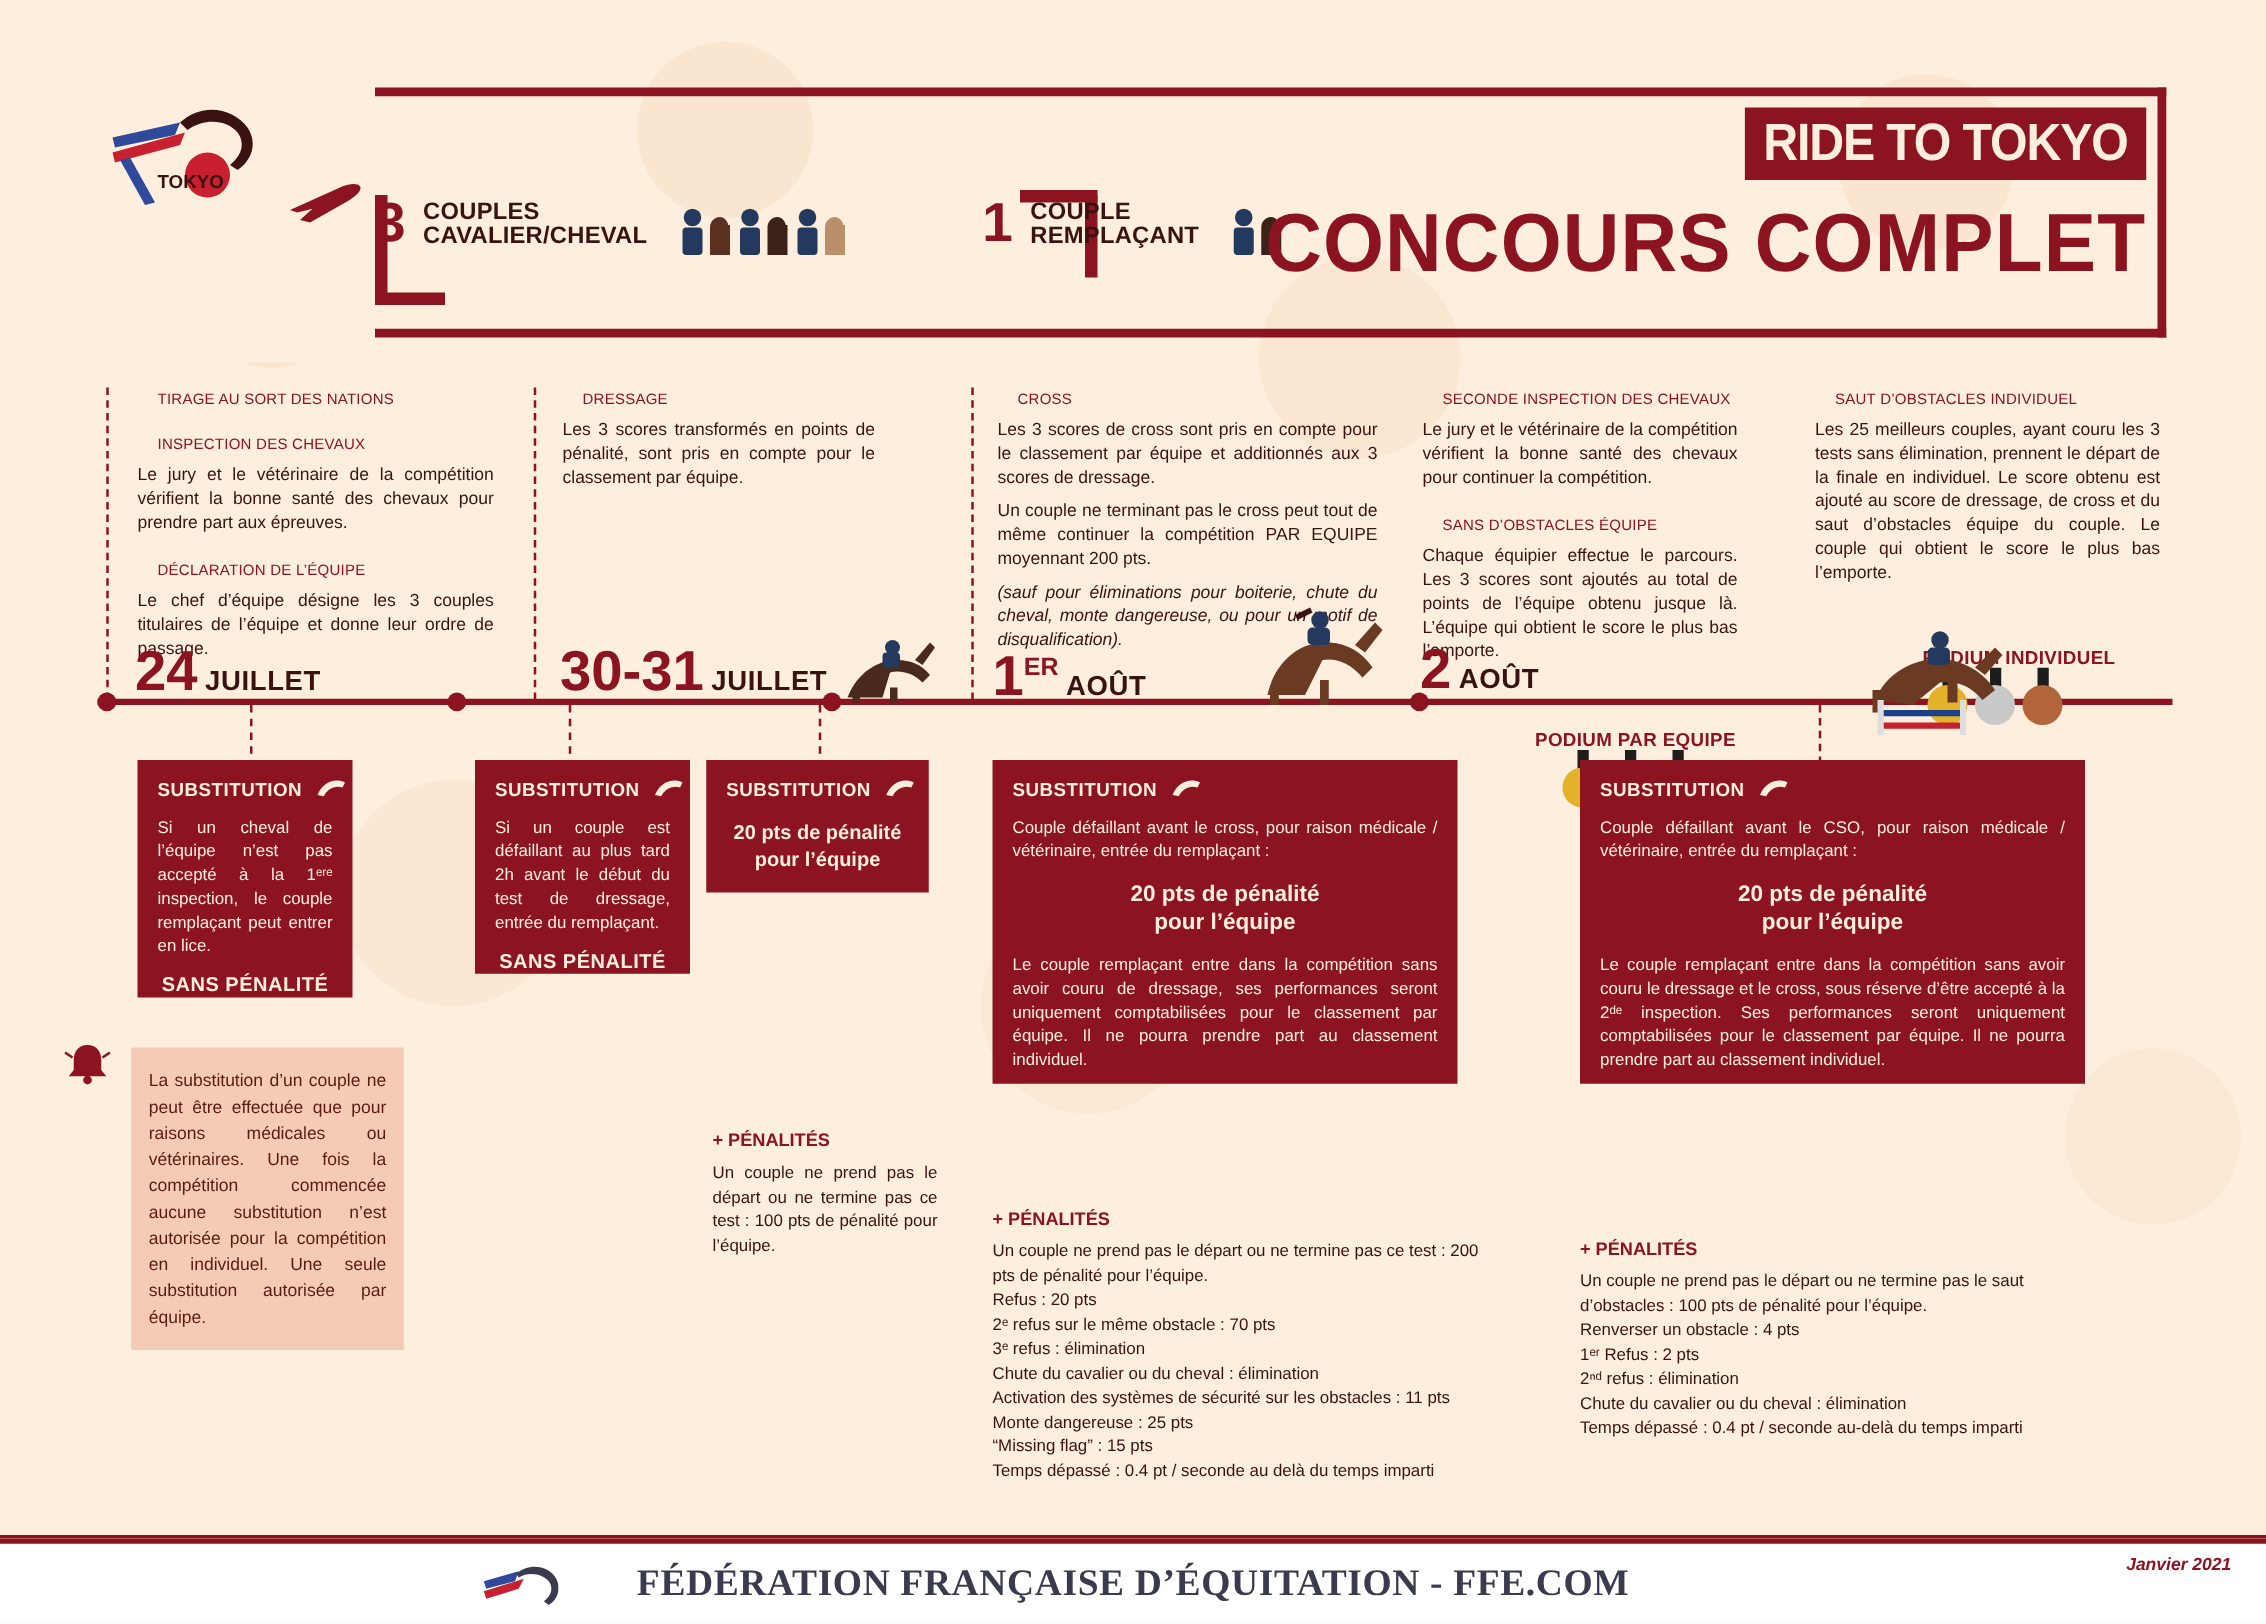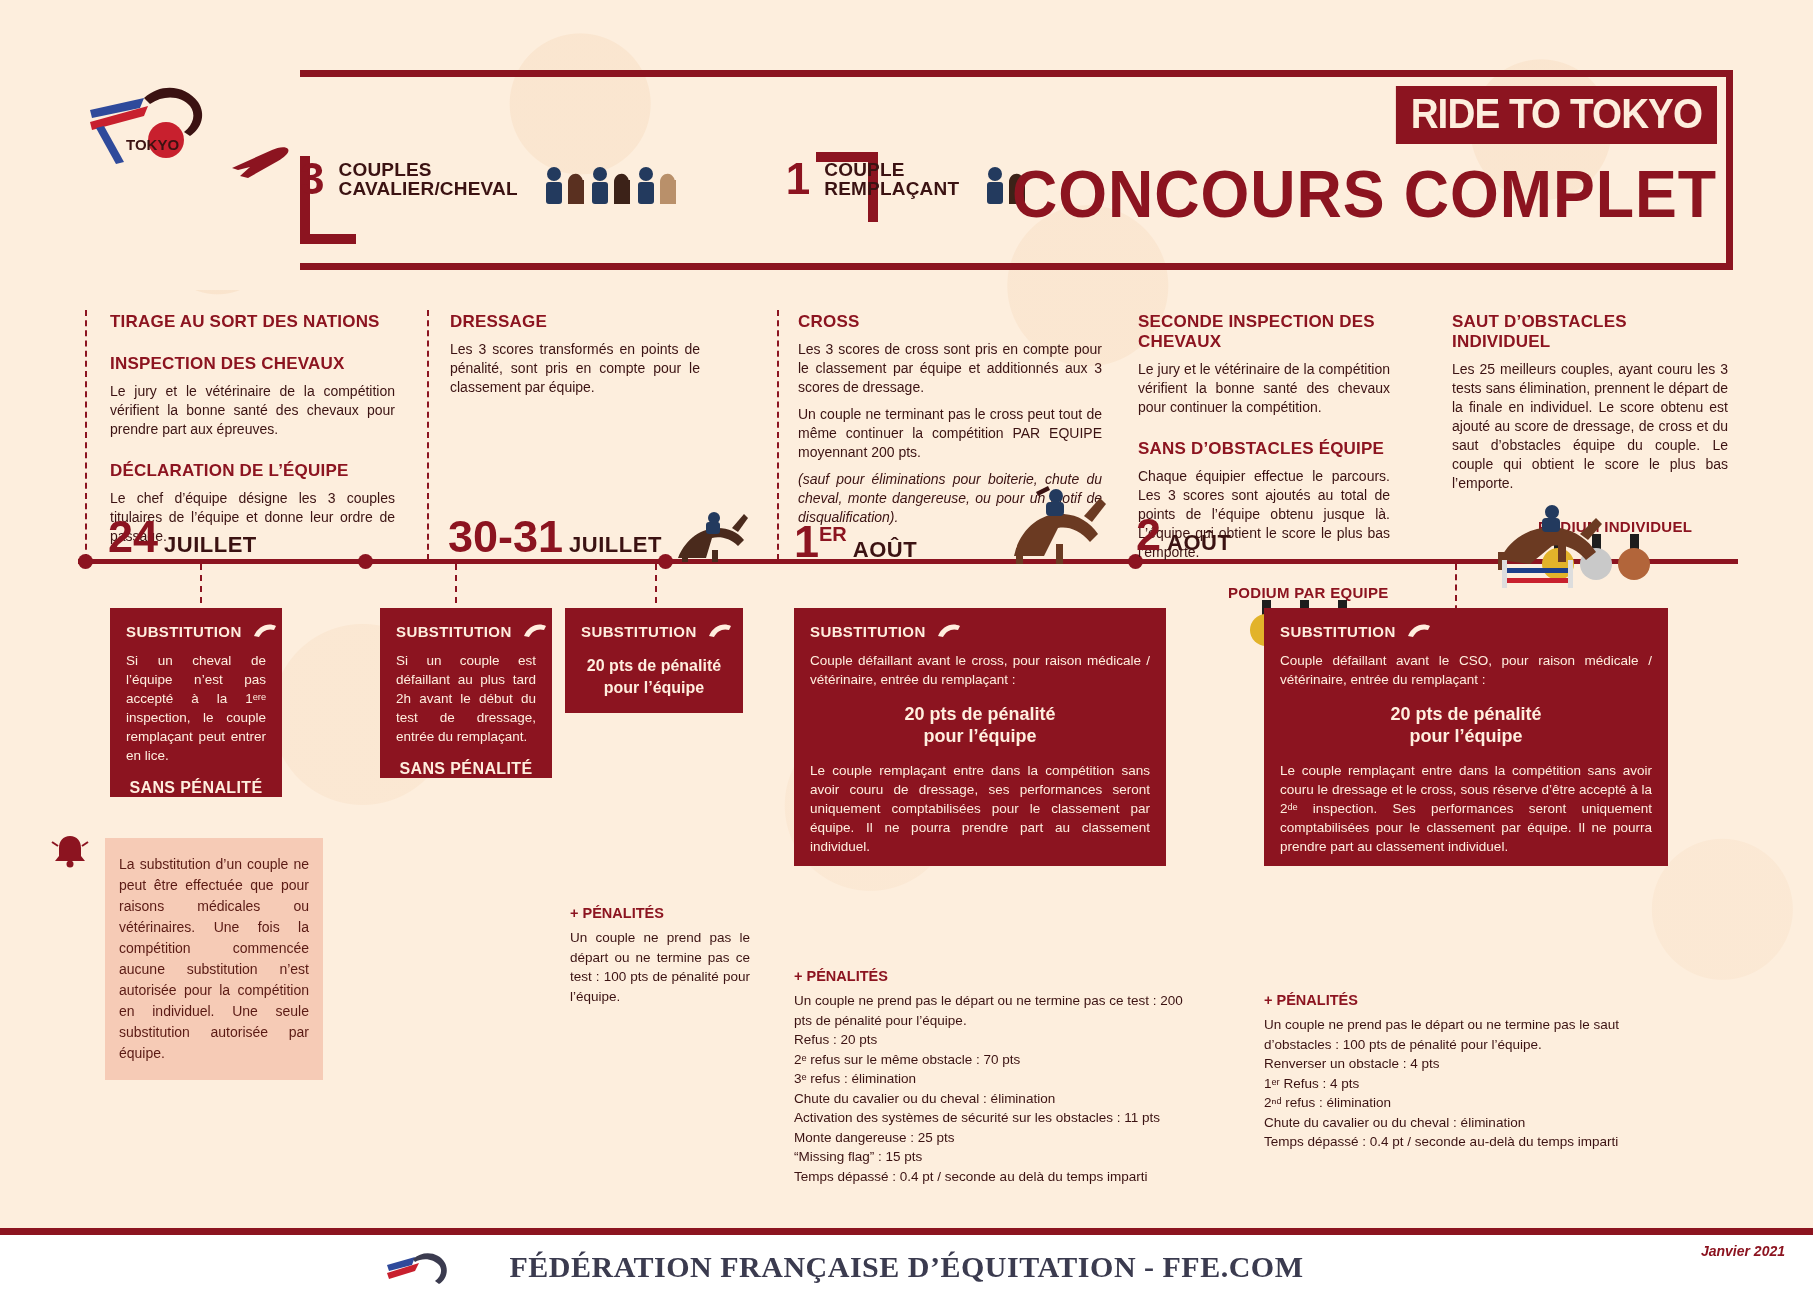--- a/index.html
+++ b/index.html
@@ -79,21 +79,21 @@
 
   
   .timeline {
     position:absolute; left:78px; top:559px; width:1660px; height:5px; background:#8c1420;
   }
   .tl-dot{ position:absolute; width:15px; height:15px; border-radius:50%; background:#8c1420; top:-5px;}
   .vdash{ position:absolute; width:0; border-left:2px dashed #8c1420; }
 
   .col-head{ position:absolute; }
   .col-head h3{
-    margin:0 0 8px 0; font-size:17px; color:#8c1420; font-weight:bold; letter-spacing:.2px;
+    margin:0 0 8px 16px; font-size:12px; color:#8c1420; font-weight:normal; letter-spacing:.2px;
   }
   .col-head p{
     margin:0 0 14px 0; font-size:14px; line-height:19px; text-align:justify; color:#3b1212;
   }
   .col-head p.italic{ font-style:italic; }
   .date{
     position:absolute; color:#8c1420; font-weight:bold; font-size:45px; line-height:45px;
   }
   .date small{ font-size:22px; font-weight:bold; color:#3b1212; margin-left:6px; letter-spacing:.5px;}
   .date .sup{ font-size:20px; vertical-align:super; }
@@ -430,21 +430,21 @@
     <div class="line">Activation des systèmes de sécurité sur les obstacles : 11 pts</div>
     <div class="line">Monte dangereuse : 25 pts</div>
     <div class="line">“Missing flag” : 15 pts</div>
     <div class="line">Temps dépassé : 0.4 pt / seconde au delà du temps imparti</div>
   </div>
 
   <div class="pen-block" style="left:1264px; top:992px; width:420px;">
     <h4>+ PÉNALITÉS</h4>
     <div class="line">Un couple ne prend pas le départ ou ne termine pas le saut d’obstacles : 100 pts de pénalité pour l’équipe.</div>
     <div class="line">Renverser un obstacle : 4 pts</div>
-    <div class="line">1ᵉʳ Refus : 4 pts</div>
+    <div class="line">1ᵉʳ Refus : 2 pts</div>
     <div class="line">2ⁿᵈ refus : élimination</div>
     <div class="line">Chute du cavalier ou du cheval : élimination</div>
     <div class="line">Temps dépassé : 0.4 pt / seconde au-delà du temps imparti</div>
   </div>
 
   <div class="bell">
     <svg width="44" height="44" viewBox="0 0 44 44">
       <path d="M22 8 c-7 0 -11 5 -11 12 v8 l-4 5 h30 l-4 -5 v-8 c0 -7 -4 -12 -11 -12z" fill="#8c1420"></path>
       <circle cx="22" cy="36" r="3.5" fill="#8c1420"></circle>
       <path d="M4 14 L10 18" stroke="#8c1420" stroke-width="2"></path>

